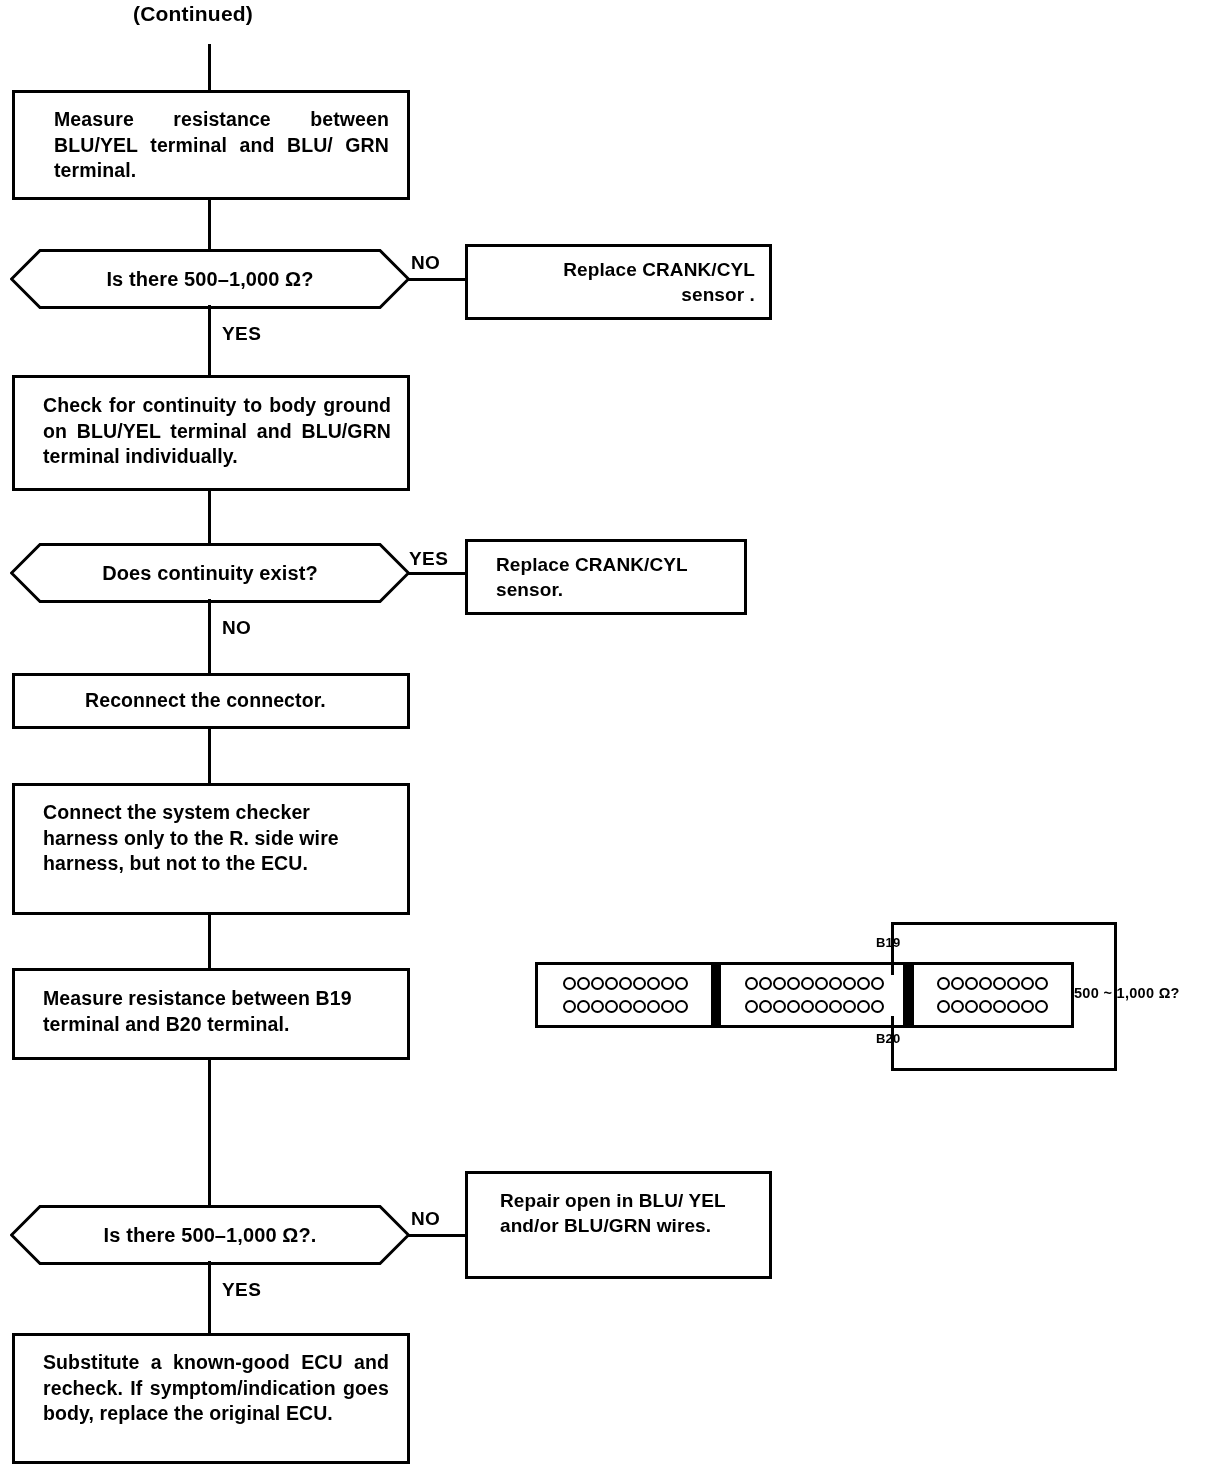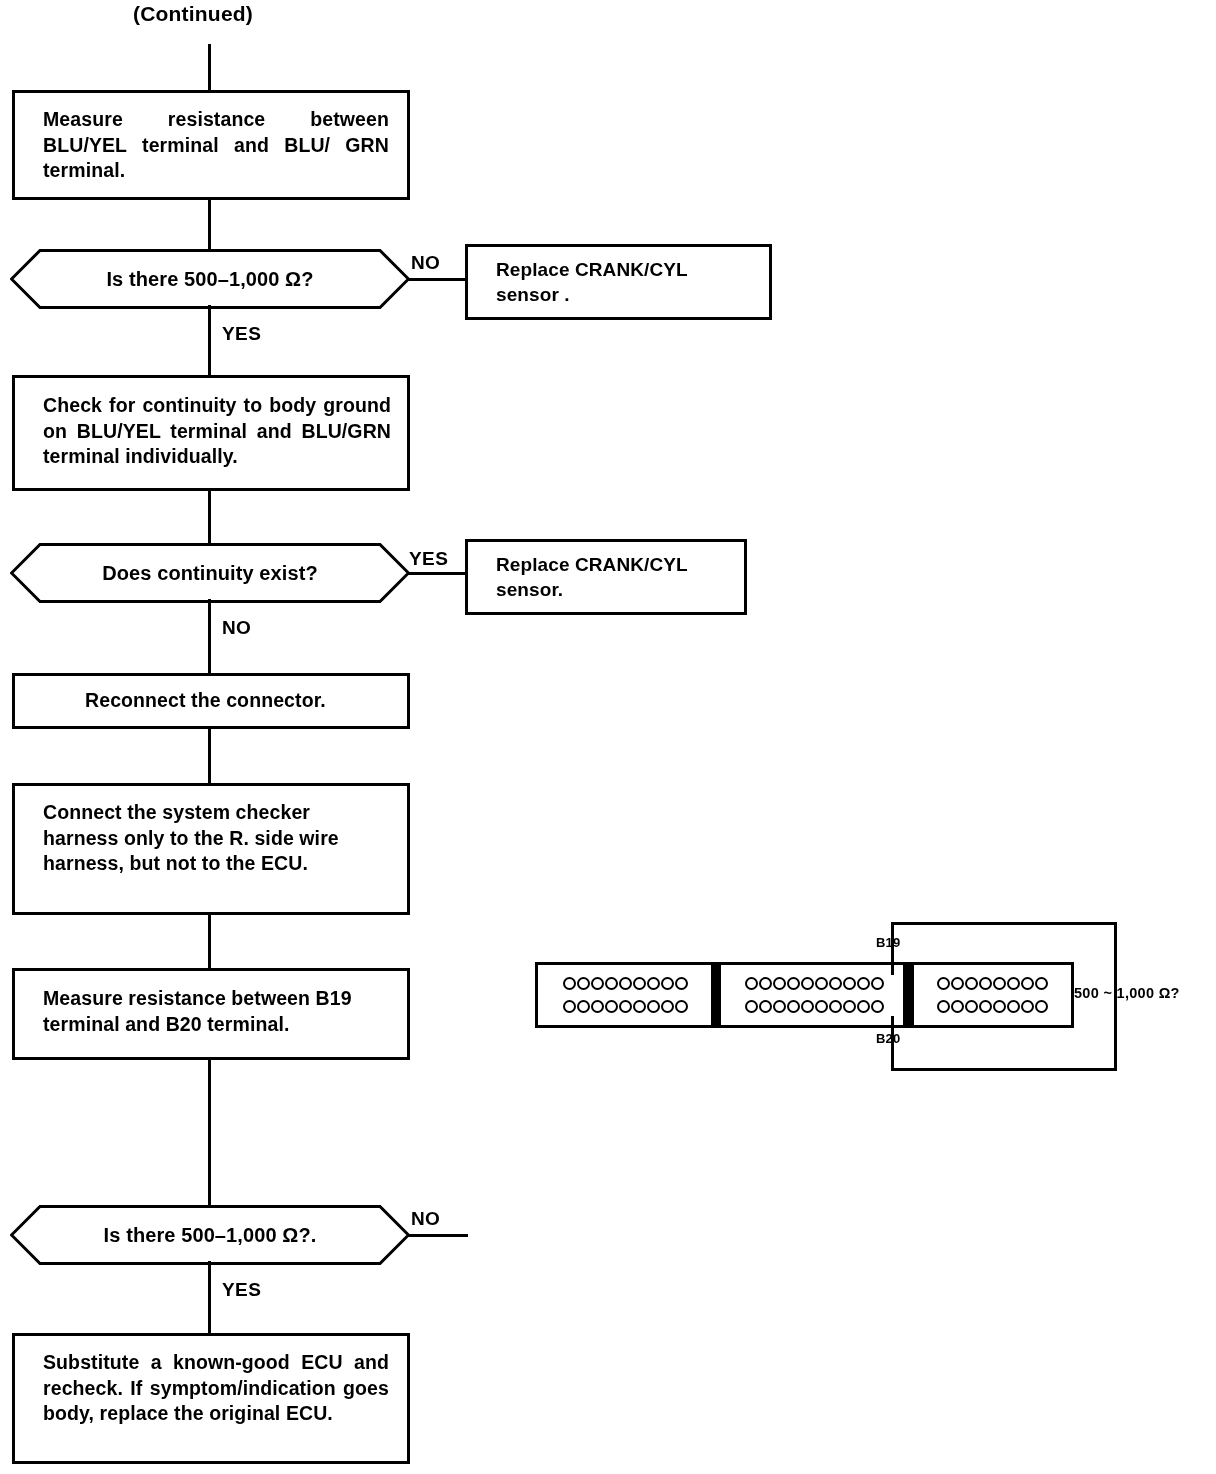--- a/index.html
+++ b/index.html
@@ -125,37 +125,37 @@
 </style>
 </head>
 <body>
 
 <div id="page">
 
   <div class="continued" style="left:133px; top:2px;">(Continued)</div>
 
   <div class="vline" style="left:208px; top:44px; height:48px;"></div>
 
-  <div class="proc-box" style="left:12px; top:90px; width:398px; height:110px; padding:14px 18px 0 28px;">
+  <div class="proc-box" style="left:12px; top:90px; width:398px; height:110px; padding:14px 18px 0 39px;">
     <div class="proc-text just" style="width:100%;">Measure resistance between BLU/YEL terminal and BLU/ GRN terminal.</div>
   </div>
 
   <div class="vline" style="left:208px; top:200px; height:54px;"></div>
 
   <div class="hex" style="left:10px; top:249px; width:400px; height:60px;">
     <svg width="400" height="60" viewBox="0 0 400 60">
       <polygon points="30,1.5 370,1.5 398.5,30 370,58.5 30,58.5 1.5,30" fill="#ffffff" stroke="#000000" stroke-width="3"></polygon>
     </svg>
     <div class="hex-label">Is there 500–1,000 Ω?</div>
   </div>
 
   <div class="hline" style="left:408px; top:278px; width:60px;"></div>
   <div class="branch-label" style="left:411px; top:252px;">NO</div>
 
-  <div class="proc-box" style="left:465px; top:244px; width:307px; height:76px; padding:10px 14px 0 28px;">
+  <div class="proc-box" style="left:465px; top:244px; width:307px; height:76px; padding:10px 14px 0 28px;text-align:right;">
     <div class="proc-text" style="width:100%; font-size:19px;">Replace    CRANK/CYL sensor .</div>
   </div>
 
   <div class="vline" style="left:208px; top:305px; height:72px;"></div>
   <div class="branch-label" style="left:222px; top:323px;">YES</div>
 
   <div class="proc-box" style="left:12px; top:375px; width:398px; height:116px; padding:15px 16px 0 28px;">
     <div class="proc-text just" style="width:100%;">Check for continuity to body ground on BLU/YEL terminal and BLU/GRN terminal individually.</div>
   </div>
 
@@ -199,20 +199,23 @@
   <div class="hex" style="left:10px; top:1205px; width:400px; height:60px;">
     <svg width="400" height="60" viewBox="0 0 400 60">
       <polygon points="30,1.5 370,1.5 398.5,30 370,58.5 30,58.5 1.5,30" fill="#ffffff" stroke="#000000" stroke-width="3"></polygon>
     </svg>
     <div class="hex-label">Is there 500–1,000 Ω?.</div>
   </div>
 
   <div class="hline" style="left:408px; top:1234px; width:60px;"></div>
   <div class="branch-label" style="left:411px; top:1208px;">NO</div>
 
+  <div class="proc-box" style="left:465px; top:1171px; width:307px; height:108px; padding:14px 16px 0 32px;">
+    <div class="proc-text" style="width:100%; font-size:19px;">Repair  open  in  BLU/ YEL and/or BLU/GRN wires.</div>
+  </div>
 
   <div class="vline" style="left:208px; top:1261px; height:74px;"></div>
   <div class="branch-label" style="left:222px; top:1279px;">YES</div>
 
   <div class="proc-box" style="left:12px; top:1333px; width:398px; height:131px; padding:14px 18px 0 28px;">
     <div class="proc-text just" style="width:100%;">Substitute a known-good ECU and recheck. If symptom/indication goes body, replace the original ECU.</div>
   </div>
 
   <div id="connector-diagram" style="left:0px; top:0px; width:1216px; height:1474px; pointer-events:none;">
 

